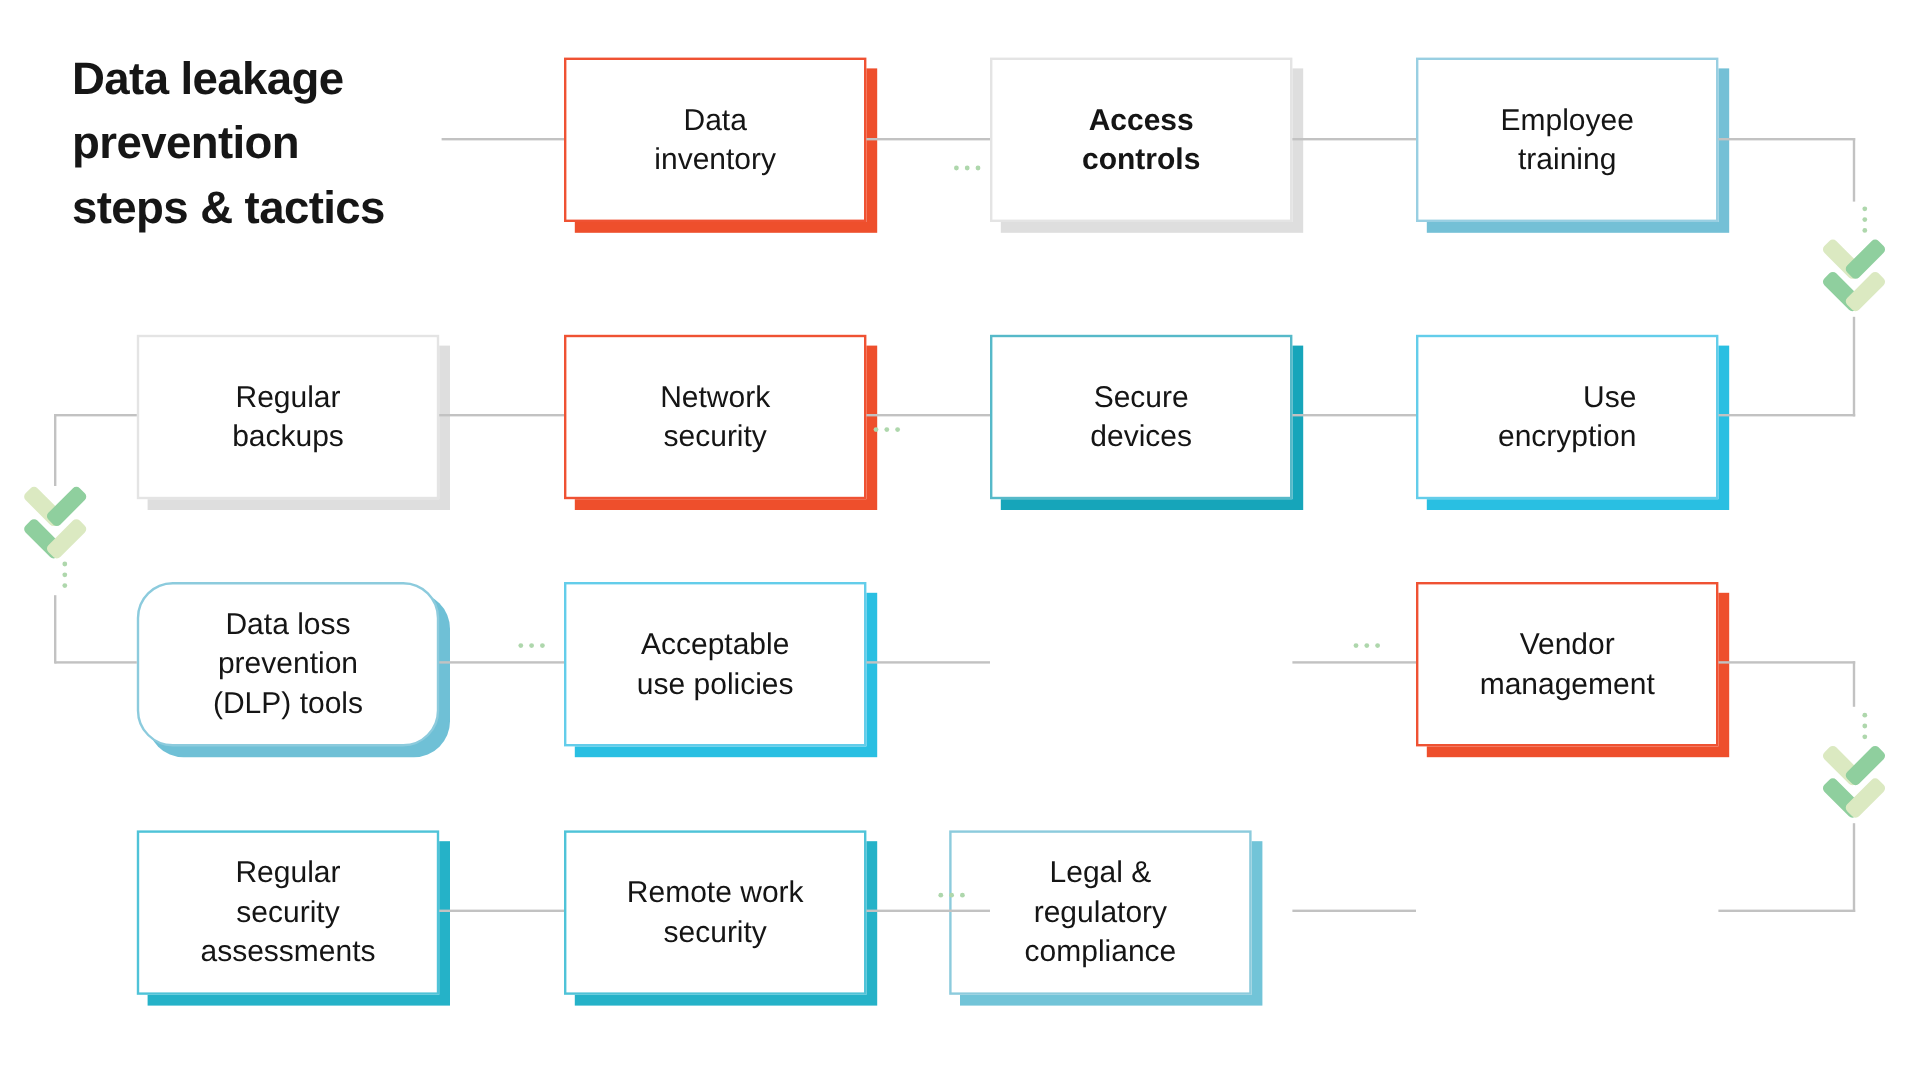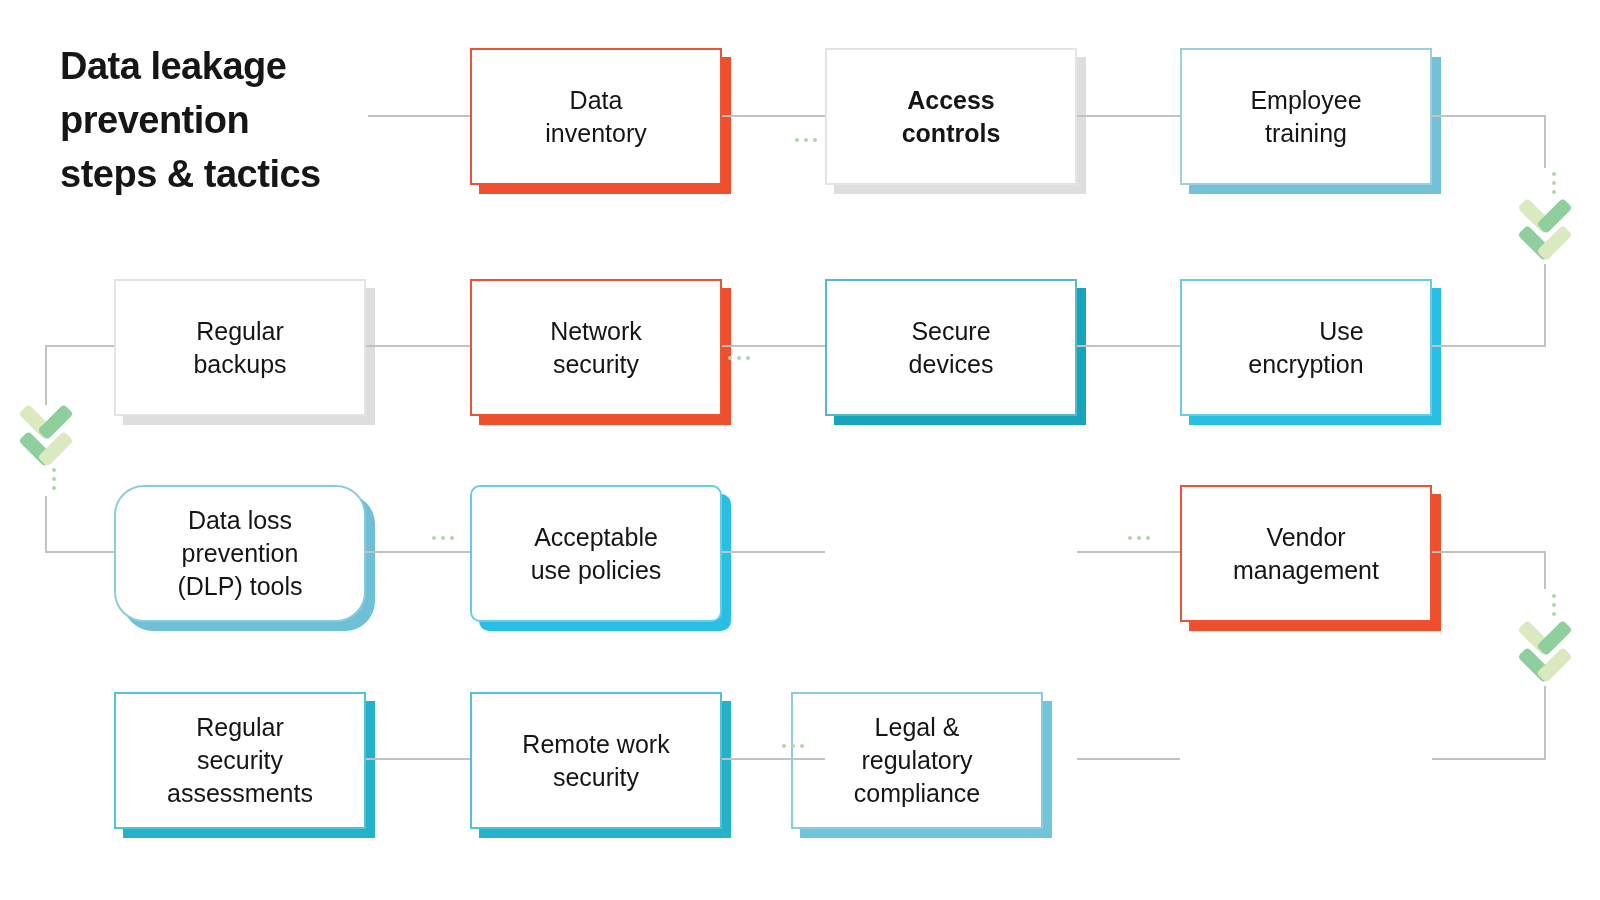--- a/index.html
+++ b/index.html
@@ -78,21 +78,21 @@
   <div class="box" style="left: 1180px; top: 279px; text-align: right; --border: #63cdea; --shadow: #29bfe2;">
       <span class="box-label">Use
 encryption</span>
     </div>
 
   <div class="box" style="left: 114px; top: 485px; border-radius: 30px; --border: #8ccbdd; --shadow: #6fc0d6;">
       <span class="box-label">Data loss
 prevention
 (DLP) tools</span>
     </div>
-  <div class="box" style="left: 470px; top: 485px; border-radius: 10px; --border: #63cdea; --shadow: #29bfe2;">
+  <div class="box" style="left: 470px; top: 485px; --border: #63cdea; --shadow: #29bfe2;">
       <span class="box-label">Acceptable
 use policies</span>
     </div>
   <div class="box" style="left: 1180px; top: 485px; --border: #ef5233; --shadow: #ee4f2c;">
       <span class="box-label">Vendor
 management</span>
     </div>
 
   <div class="box" style="left: 114px; top: 692px; --border: #4fc3d8; --shadow: #25b2c8;">
       <span class="box-label">Regular

